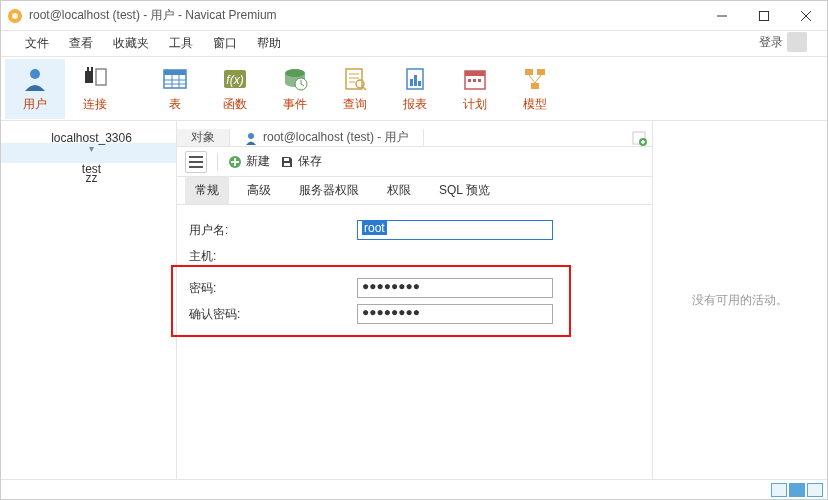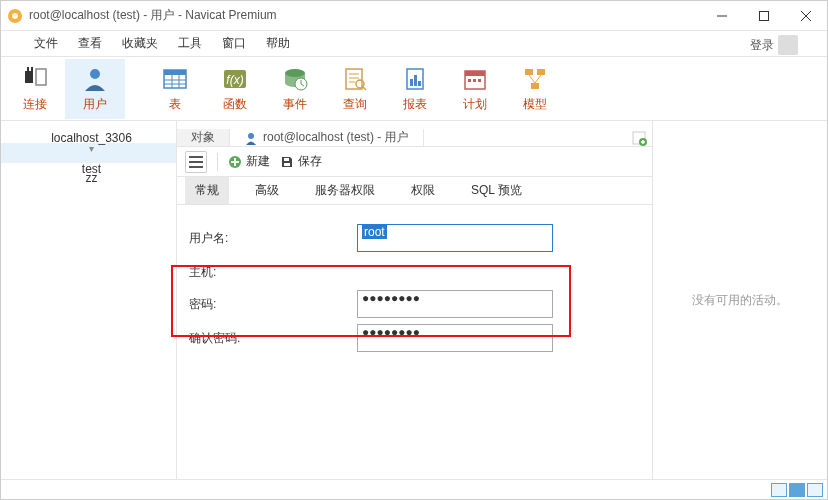--- a/index.html
+++ b/index.html
@@ -7,21 +7,21 @@
 .window { width: 828px; height: 500px; border: 1px solid #ccc; display: flex; flex-direction: column; background: #fff; }
 
 
 .titlebar { height: 30px; background: #fff; display: flex; align-items: center; border-bottom: 1px solid #e5e5e5; }
 .titlebar .appicon { width: 16px; height: 16px; margin: 0 6px; }
 .titlebar .title { color: #555; flex: 1; }
 .titlebar .wbtn { width: 42px; height: 28px; display: flex; align-items: center; justify-content: center; color: #444; }
 .titlebar .wbtn svg { width: 10px; height: 10px; }
 
 
-.menubar { height: 26px; display: flex; align-items: flex-start; padding: 0 23px; border-bottom: 1px solid #e5e5e5; background: #fff; }
+.menubar { height: 26px; display: flex; align-items: flex-end; padding: 0 14px; border-bottom: 1px solid #e5e5e5; background: #fff; }
 .menubar .mitem { padding: 4px 10px; color: #333; }
 .menubar .spacer { flex: 1; }
 .menubar .login { padding: 4px 6px; color: #555; display: flex; align-items: center; gap: 4px; margin-left: 40px; }
 .menubar .avatar { width: 20px; height: 20px; background: #ddd; border-radius: 2px; }
 
 
 .toolbar { height: 64px; background: #fff; display: flex; align-items: center; border-bottom: 1px solid #e5e5e5; padding: 0 4px; }
 .tb { width: 60px; height: 60px; display: flex; flex-direction: column; align-items: center; justify-content: center; gap: 3px; color: #c2410c; }
 .tb.active { background: #e6f2fb; }
 .tb .ticon { width: 28px; height: 28px; display: flex; align-items: center; justify-content: center; }
@@ -48,29 +48,29 @@
 .tabs .plus { margin-left: auto; width: 26px; display: flex; align-items: center; justify-content: center; color: #4a9; font-size: 16px; }
 
 
 .actionbar { height: 30px; display: flex; align-items: center; gap: 10px; padding: 0 8px; border-bottom: 1px solid #e5e5e5; }
 .actionbar .hamb { width: 22px; height: 22px; display: flex; flex-direction: column; justify-content: center; gap: 3px; align-items: center; border: 1px solid #ccc; border-radius: 2px; padding: 3px; }
 .actionbar .hamb span { display: block; width: 14px; height: 2px; background: #555; }
 .actionbar .divider { width: 1px; height: 18px; background: #ddd; }
 .actionbar .abtn { display: flex; align-items: center; gap: 4px; color: #333; }
 
 
-.subtabs { height: 28px; display: flex; align-items: center; border-bottom: 1px solid #e5e5e5; padding: 0 8px; gap: 16px; }
+.subtabs { height: 28px; display: flex; align-items: center; border-bottom: 1px solid #e5e5e5; padding: 0 8px; gap: 8px; }
 .stab { padding: 5px 10px; color: #333; }
 .stab.active { background: #e9e9e9; }
 
 
 .formwrap { position: relative; padding: 12px 10px; flex: 1; }
-.form-row { display: flex; align-items: center; height: 26px; margin-bottom: 0; margin-top: 8px; }
+.form-row { display: flex; align-items: center; height: 26px; margin-bottom: 0; }
 .flabel { width: 170px; padding-left: 2px; color: #333; }
-.finput { width: 196px; height: 28px; border: 1px solid #aaa; padding: 0 4px; background: #fff; color: #333; font-size: 12px; }
+.finput { width: 196px; height: 20px; border: 1px solid #aaa; padding: 0 4px; background: #fff; color: #333; font-size: 12px; }
 .finput.sel { border: 1px solid #2a7ad1; background: #fff; }
 .finput.sel .seltext { background: #2a7ad1; color: #fff; padding: 0 2px; }
 .redbox { position: absolute; border: 2px solid #e11; pointer-events: none; }
 
 
 .statusbar { height: 20px; border-top: 1px solid #e5e5e5; display: flex; align-items: center; justify-content: flex-end; padding-right: 4px; gap: 2px; }
 .statusbar .sq { width: 16px; height: 14px; border: 1px solid #5aa6da; background: #eaf4fb; }
 .statusbar .sq.active { background: #5aa6da; }
 </style>
 </head>
@@ -110,39 +110,39 @@
     <div class="mitem">窗口</div>
     <div class="mitem">帮助</div>
     <div class="spacer"></div>
     <div class="login">
       <span>登录</span>
       <span class="avatar"></span>
     </div>
   </div>
 
   <div class="toolbar">
+    <div class="tb active">
+      <div class="ticon">
+          <svg viewBox="0 0 28 28">
+            <circle cx="14" cy="9" r="5" fill="#4a89c8"></circle>
+            <path d="M4 26 Q14 14 24 26 Z" fill="#3a6fa5"></path>
+          </svg>
+        </div>
+      <div class="tlabel">用户</div>
+    </div>
     <div class="tb">
       <div class="ticon">
           <svg viewBox="0 0 28 28">
             <rect x="4" y="6" width="8" height="12" fill="#333"></rect>
             <rect x="15" y="4" width="10" height="16" fill="none" stroke="#888" stroke-width="1.5"></rect>
             <rect x="6" y="2" width="2" height="5" fill="#333"></rect>
             <rect x="10" y="2" width="2" height="5" fill="#333"></rect>
           </svg>
         </div>
       <div class="tlabel">连接</div>
-    </div>
-    <div class="tb active">
-      <div class="ticon">
-          <svg viewBox="0 0 28 28">
-            <circle cx="14" cy="9" r="5" fill="#4a89c8"></circle>
-            <path d="M4 26 Q14 14 24 26 Z" fill="#3a6fa5"></path>
-          </svg>
-        </div>
-      <div class="tlabel">用户</div>
     </div>
     <div style="width:20px"></div>
     <div class="tb">
       <div class="ticon">
           <svg viewBox="0 0 28 28">
             <rect x="3" y="5" width="22" height="18" fill="#fff" stroke="#4a89c8" stroke-width="1.5"></rect>
             <rect x="3" y="5" width="22" height="5" fill="#4a89c8"></rect>
             <line x1="3" y1="15" x2="25" y2="15" stroke="#4a89c8"></line>
             <line x1="3" y1="19" x2="25" y2="19" stroke="#4a89c8"></line>
             <line x1="11" y1="10" x2="11" y2="23" stroke="#4a89c8"></line>

